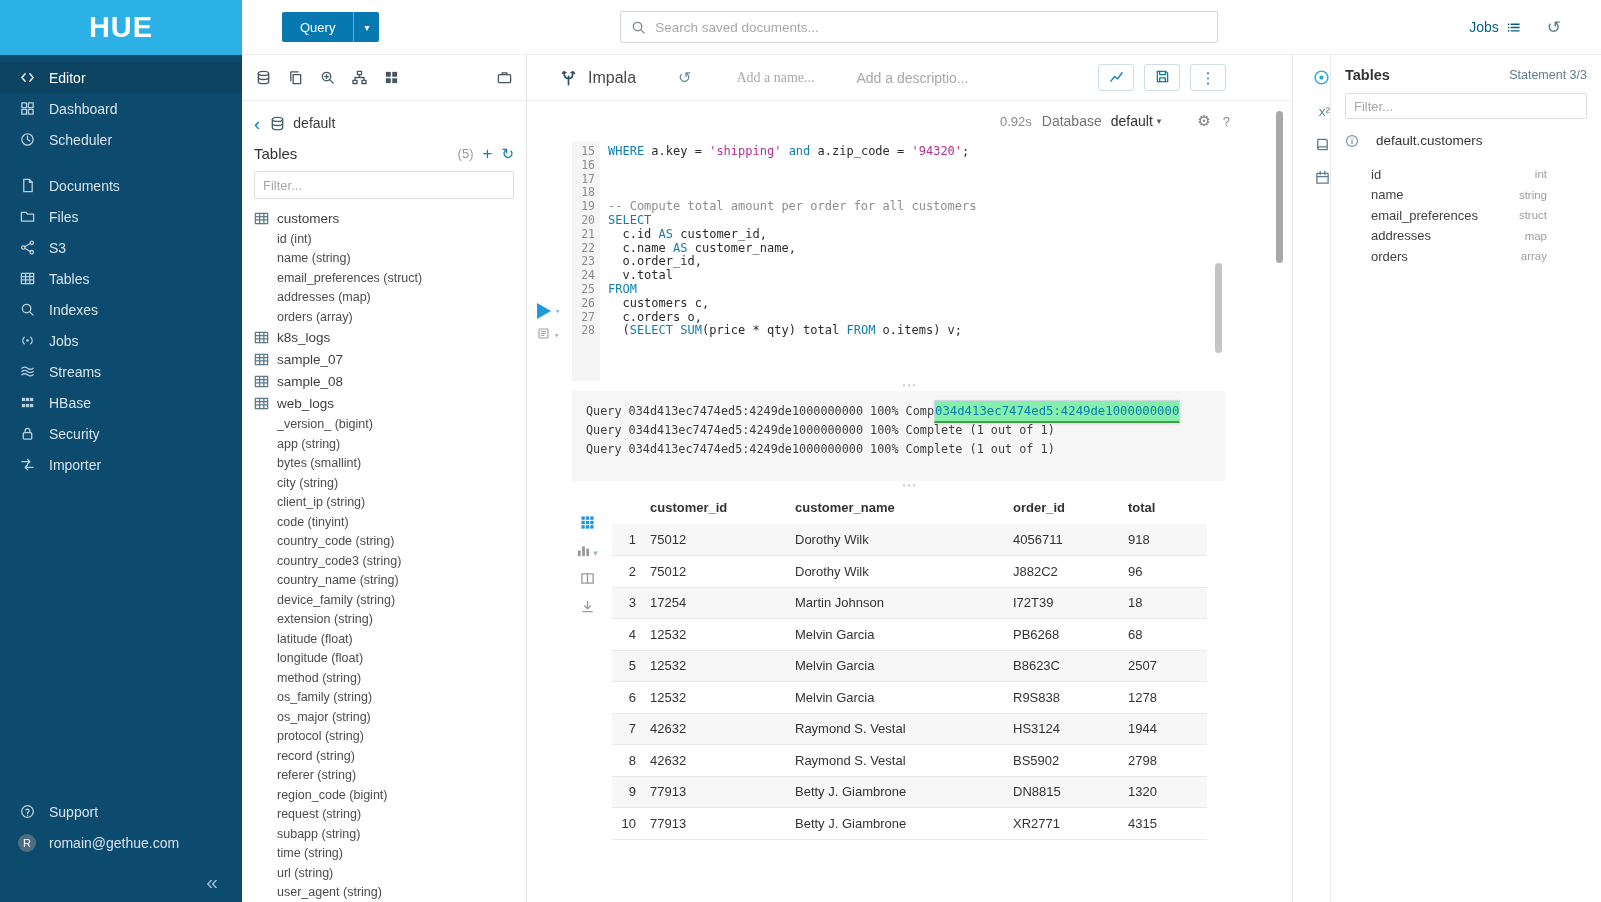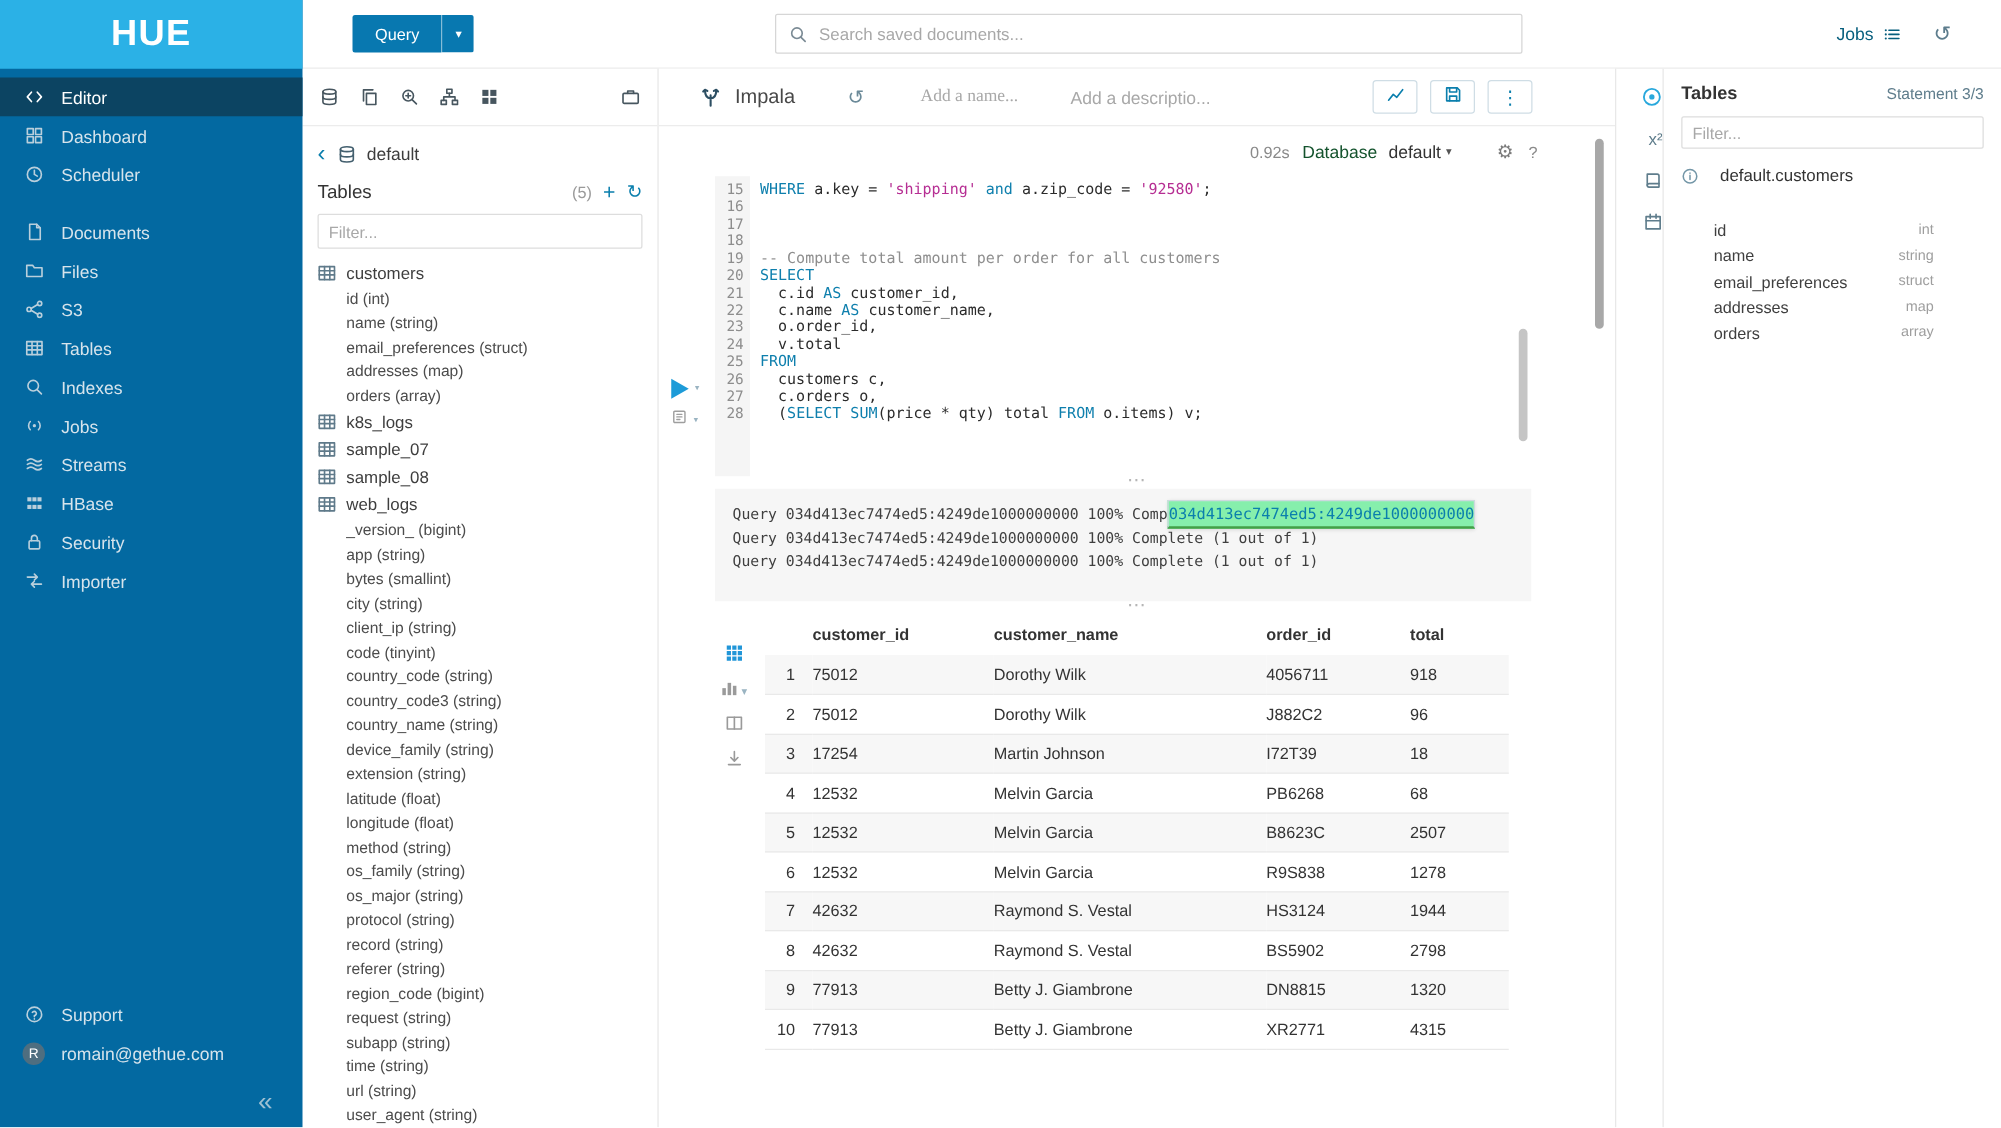--- a/index.html
+++ b/index.html
@@ -1,20 +1,20 @@
 <!DOCTYPE html>
 <html><head>
 <meta charset="utf-8">
 <style>
 *{box-sizing:border-box;margin:0;padding:0}
 body{font-family:"Liberation Sans",sans-serif;font-size:13px;color:#333;background:#fff}
 .app{width:1601px;height:902px;display:flex;background:#fff;overflow:hidden;position:relative}
 
 
-.sidenav{width:242px;flex:0 0 242px;background:#0369a1;color:#d7e4ec;display:flex;flex-direction:column;position:relative}
+.sidenav{width:242px;flex:0 0 242px;background:#0c4a6e;color:#d7e4ec;display:flex;flex-direction:column;position:relative}
 .logo{height:55px;flex:0 0 55px;background:#2bb1e6;display:flex;align-items:center;justify-content:center;font-size:29px;font-weight:bold;color:#fff;letter-spacing:1px;cursor:pointer}
 .nav-items{padding-top:7px}
 .side-item{height:31px;display:flex;align-items:center;padding:0 18px;gap:13px;font-size:14px;color:#d7e4ec;cursor:pointer;white-space:nowrap}
 .side-item .sicon{width:18px;display:inline-flex;justify-content:center;color:#b9cfdc;flex:0 0 18px}
 .side-item.active{background:#0c4462;color:#fff}
 .side-item.active .sicon{color:#fff}
 .side-item.sec-start{margin-top:15px}
 .nav-footer{position:absolute;bottom:8px;left:0;right:0}
 .avatar{width:18px;height:18px;border-radius:50%;background:#4e6e80;color:#fff;font-size:11px;display:inline-flex;align-items:center;justify-content:center}
 .collapse{text-align:right;padding-right:24px;font-size:21px;color:#9fc0d2;margin-top:12px;cursor:pointer}
@@ -65,21 +65,21 @@
 .editor-header{height:46px;flex:0 0 46px;display:flex;align-items:center;padding:0 16px 0 32px;border-bottom:1px solid #ececec}
 .impala-ic{color:#2d4f63;display:flex}
 .engine-name{font-size:16px;color:#484848;margin-left:10px}
 .eh-history{color:#6b8a99;font-size:16px;margin-left:42px;cursor:pointer}
 .name-input{border:none;outline:none;font-size:14px;font-family:Liberation Serif, serif;width:100px;margin-left:45px;color:#0369a1}
 .desc-input{border:none;outline:none;font-size:14px;font-family:inherit;width:118px;margin-left:20px;color:#333}
 .eh-buttons{margin-left:auto;display:flex;gap:10px;margin-right:50px}
 .ehb{width:36px;height:27px;border:1px solid #cfdde5;border-radius:3px;background:#fff;color:#0b7fad;display:flex;align-items:center;justify-content:center;cursor:pointer;font-size:15px}
 .exec-row{height:40px;flex:0 0 40px;display:flex;align-items:center;justify-content:flex-end;padding-right:62px}
 .duration{color:#8a8a8a;font-size:13px}
-.db-label{margin-left:10px;font-size:14px;color:#14532d}
+.db-label{margin-left:10px;font-size:14px;color:#737373}
 .db-select{margin-left:9px;font-size:14px;color:#333;cursor:pointer;display:flex;align-items:center}
 .db-select .caret{font-size:9px;color:#555;margin-left:4px}
 .gear{margin-left:36px;color:#7b7b7b;font-size:15px;cursor:pointer}
 .help{margin-left:12px;color:#8a8a8a;font-size:13px;cursor:pointer}
 
 .code-area{height:240px;flex:0 0 240px;position:relative;display:flex;padding-left:45px;font-family:"DejaVu Sans Mono",monospace}
 .gutter{width:28px;flex:0 0 28px;background:#f5f5f5;color:#8d8d8d;font-size:11.5px;text-align:right;padding:4px 5px 0 0}
 .gut-num{height:13.8px;line-height:13.8px}
 .code{flex:1;padding:4px 0 0 8px;font-size:12px;overflow:hidden;cursor:text}
 .code-line{height:13.8px;line-height:13.8px;white-space:pre}
@@ -122,21 +122,21 @@
 .strip-ic{color:#5f7d8c;cursor:pointer;display:flex;font-size:13.5px}
 .strip-ic.target{color:#29a8dc}
 .right-panel{width:271px;flex:0 0 271px;border-left:1px solid #e8e8e8;padding:12px 14px;display:flex;flex-direction:column;min-height:0}
 .rp-hdr{display:flex;align-items:center}
 .rp-title{font-size:14.5px;font-weight:bold;color:#333}
 .rp-statement{margin-left:auto;font-size:12.5px;color:#5f7d8c}
 .rp-filter{height:26px;border:1px solid #ddd;border-radius:2px;width:100%;padding:0 8px;font-size:13px;font-family:inherit;color:#333;outline:none;margin-top:10px}
 .rp-table{display:flex;align-items:center;gap:17px;margin-top:14px;cursor:pointer}
 .rp-info{color:#7396a7;display:flex}
 .rp-tname{font-size:13.5px;color:#333}
-.rp-cols{margin-top:26px;padding-left:26px;padding-right:40px}
+.rp-cols{margin-top:16px;padding-left:26px;padding-right:40px}
 .rp-col{display:flex;align-items:center;height:20.5px;cursor:pointer}
 .rp-name{font-size:13px;color:#3f3f3f}
 .rp-type{margin-left:auto;font-size:11.5px;color:#9e9e9e}
 </style>
 </head>
 <body>
 
 <div class="app">
 
   <nav class="sidenav">
@@ -514,21 +514,21 @@
               <div class="gut-num">21</div>
               <div class="gut-num">22</div>
               <div class="gut-num">23</div>
               <div class="gut-num">24</div>
               <div class="gut-num">25</div>
               <div class="gut-num">26</div>
               <div class="gut-num">27</div>
               <div class="gut-num">28</div>
             </div>
           <div class="code">
-              <div class="code-line"><span class="tok-kw">WHERE</span><span class="tok-pl"> a.key = </span><span class="tok-str">'shipping'</span><span class="tok-pl"> </span><span class="tok-kw">and</span><span class="tok-pl"> a.zip_code = </span><span class="tok-str">'92580'</span><span class="tok-pl">;</span></div>
+              <div class="code-line"><span class="tok-kw">WHERE</span><span class="tok-pl"> a.key = </span><span class="tok-str">'shipping'</span><span class="tok-pl"> </span><span class="tok-kw">and</span><span class="tok-pl"> a.zip_code = </span><span class="tok-str">'94320'</span><span class="tok-pl">;</span></div>
               <div class="code-line">&nbsp;</div>
               <div class="code-line">&nbsp;</div>
               <div class="code-line">&nbsp;</div>
               <div class="code-line"><span class="tok-cm">-- Compute total amount per order for all customers</span></div>
               <div class="code-line"><span class="tok-kw">SELECT</span></div>
               <div class="code-line"><span class="tok-pl">  c.id </span><span class="tok-kw">AS</span><span class="tok-pl"> customer_id,</span></div>
               <div class="code-line"><span class="tok-pl">  c.name </span><span class="tok-kw">AS</span><span class="tok-pl"> customer_name,</span></div>
               <div class="code-line"><span class="tok-pl">  o.order_id,</span></div>
               <div class="code-line"><span class="tok-pl">  v.total</span></div>
               <div class="code-line"><span class="tok-kw">FROM</span></div>

